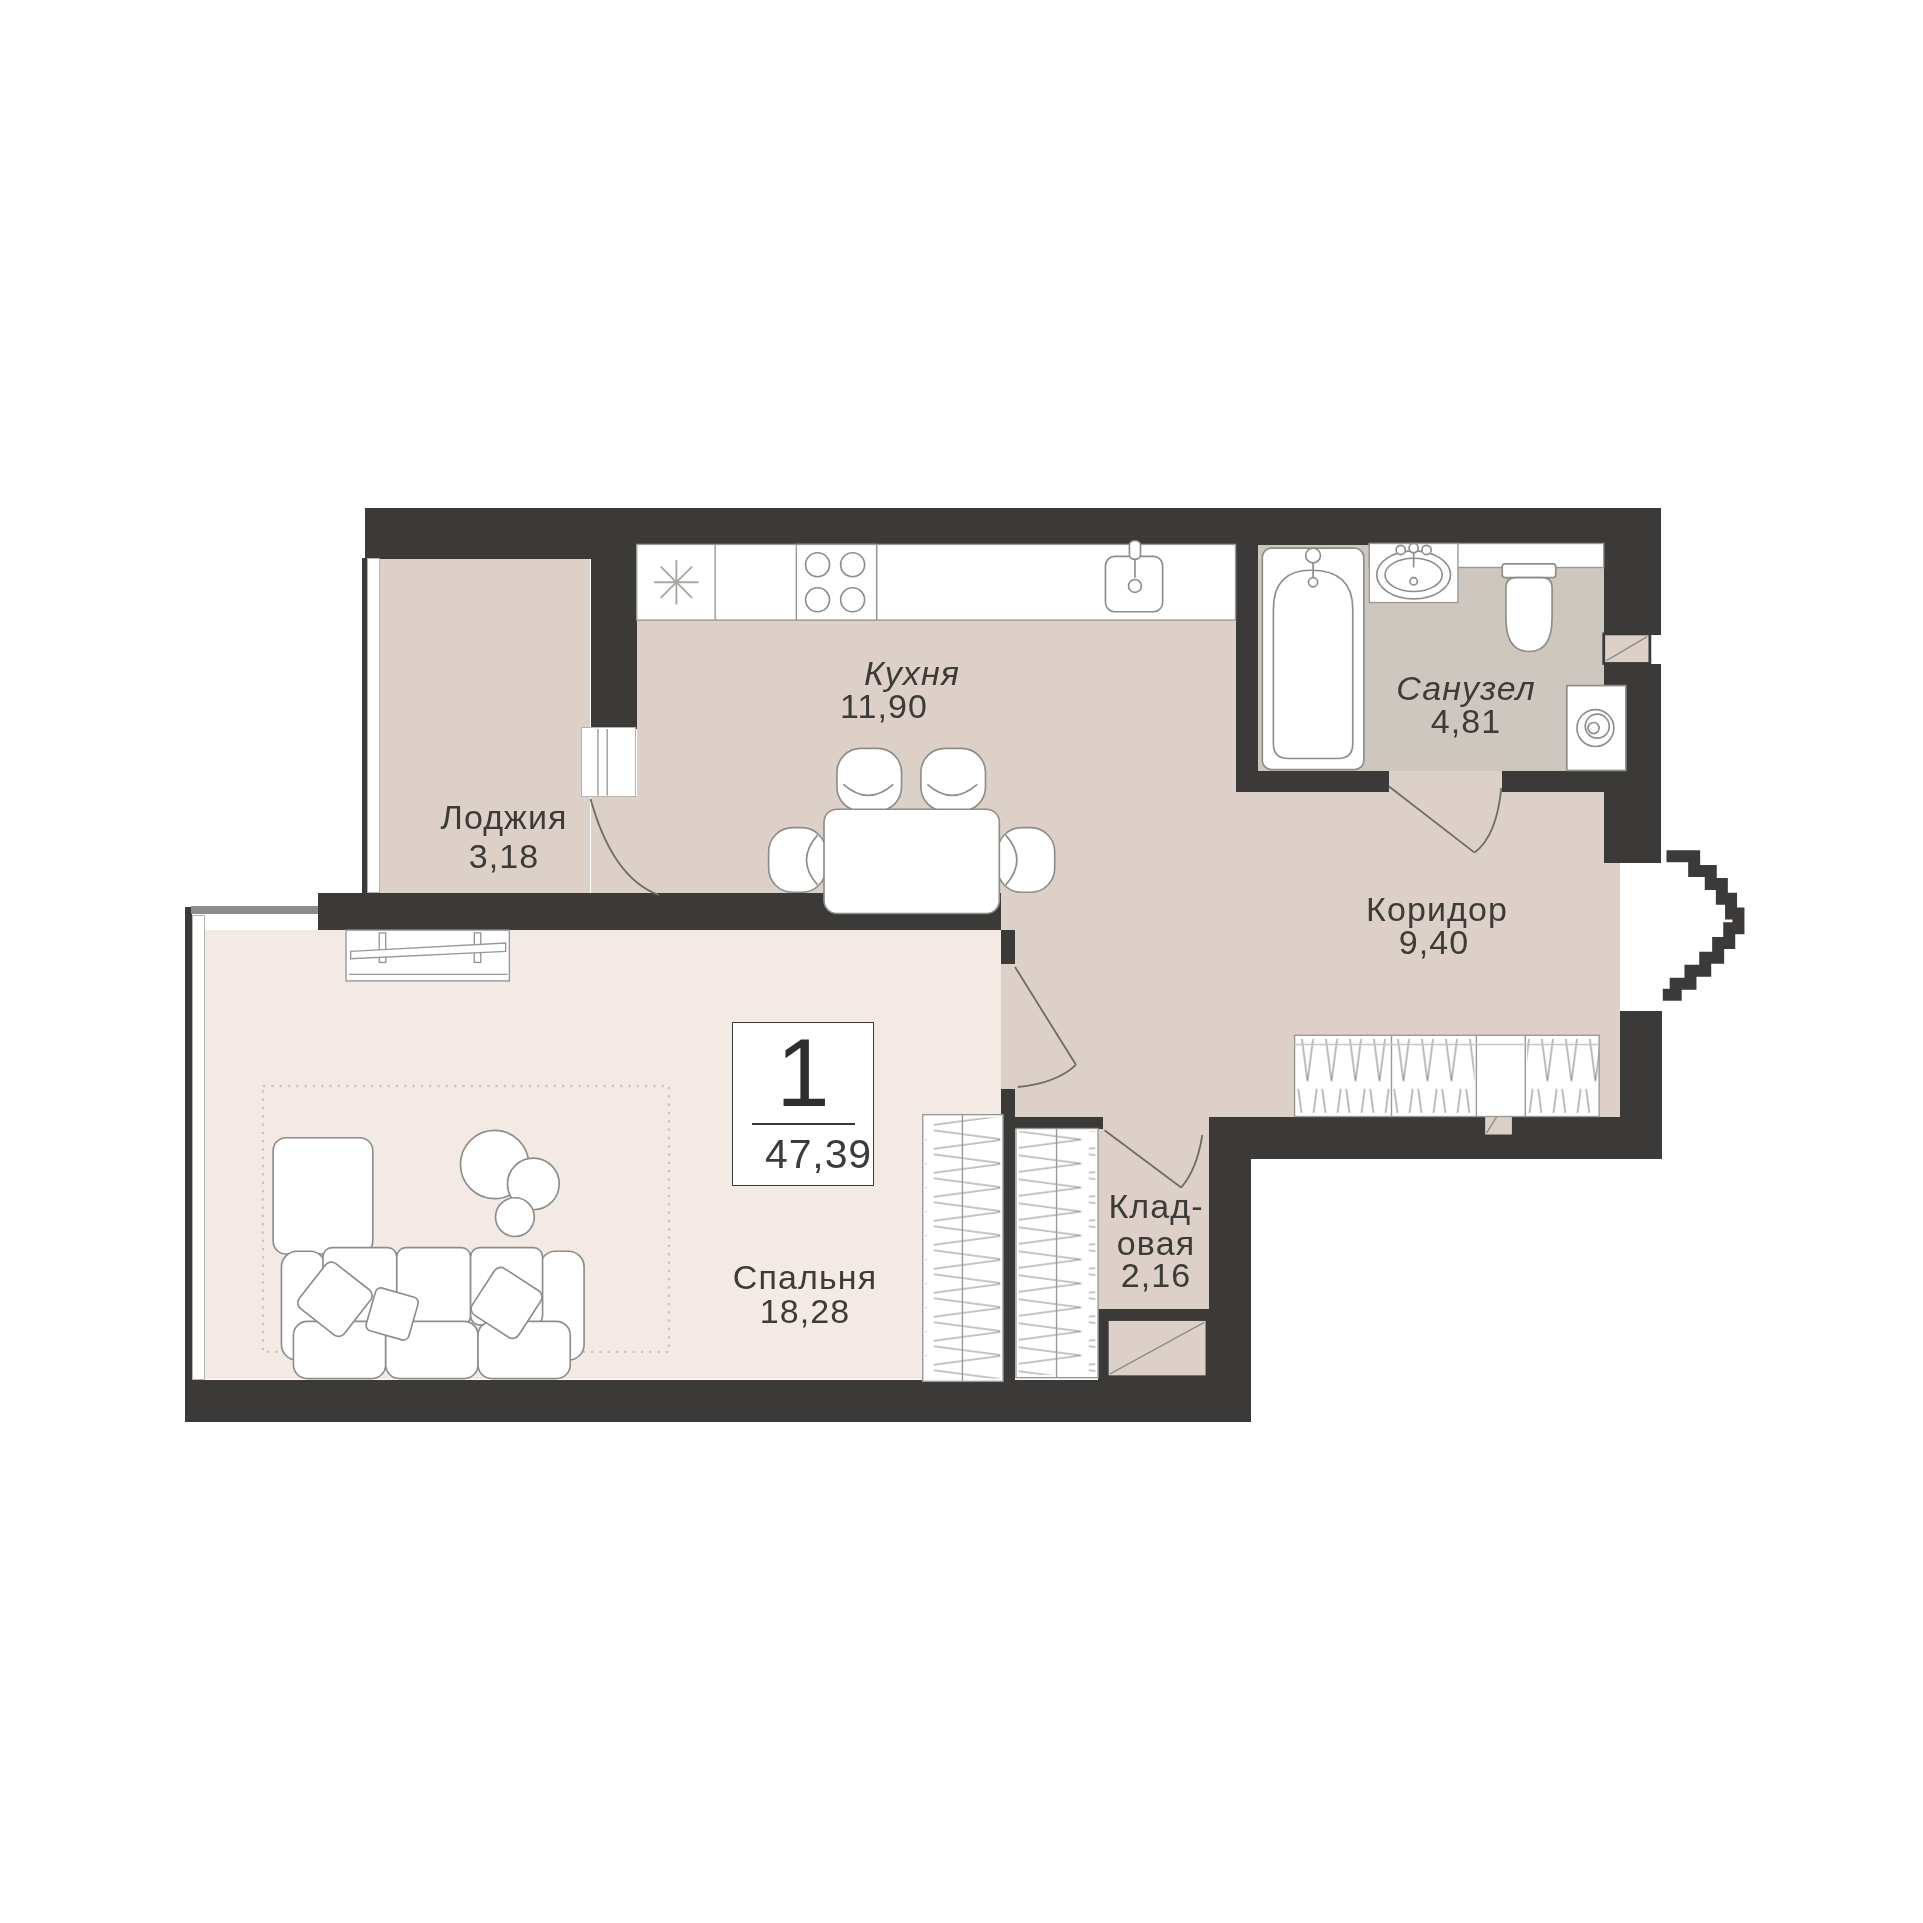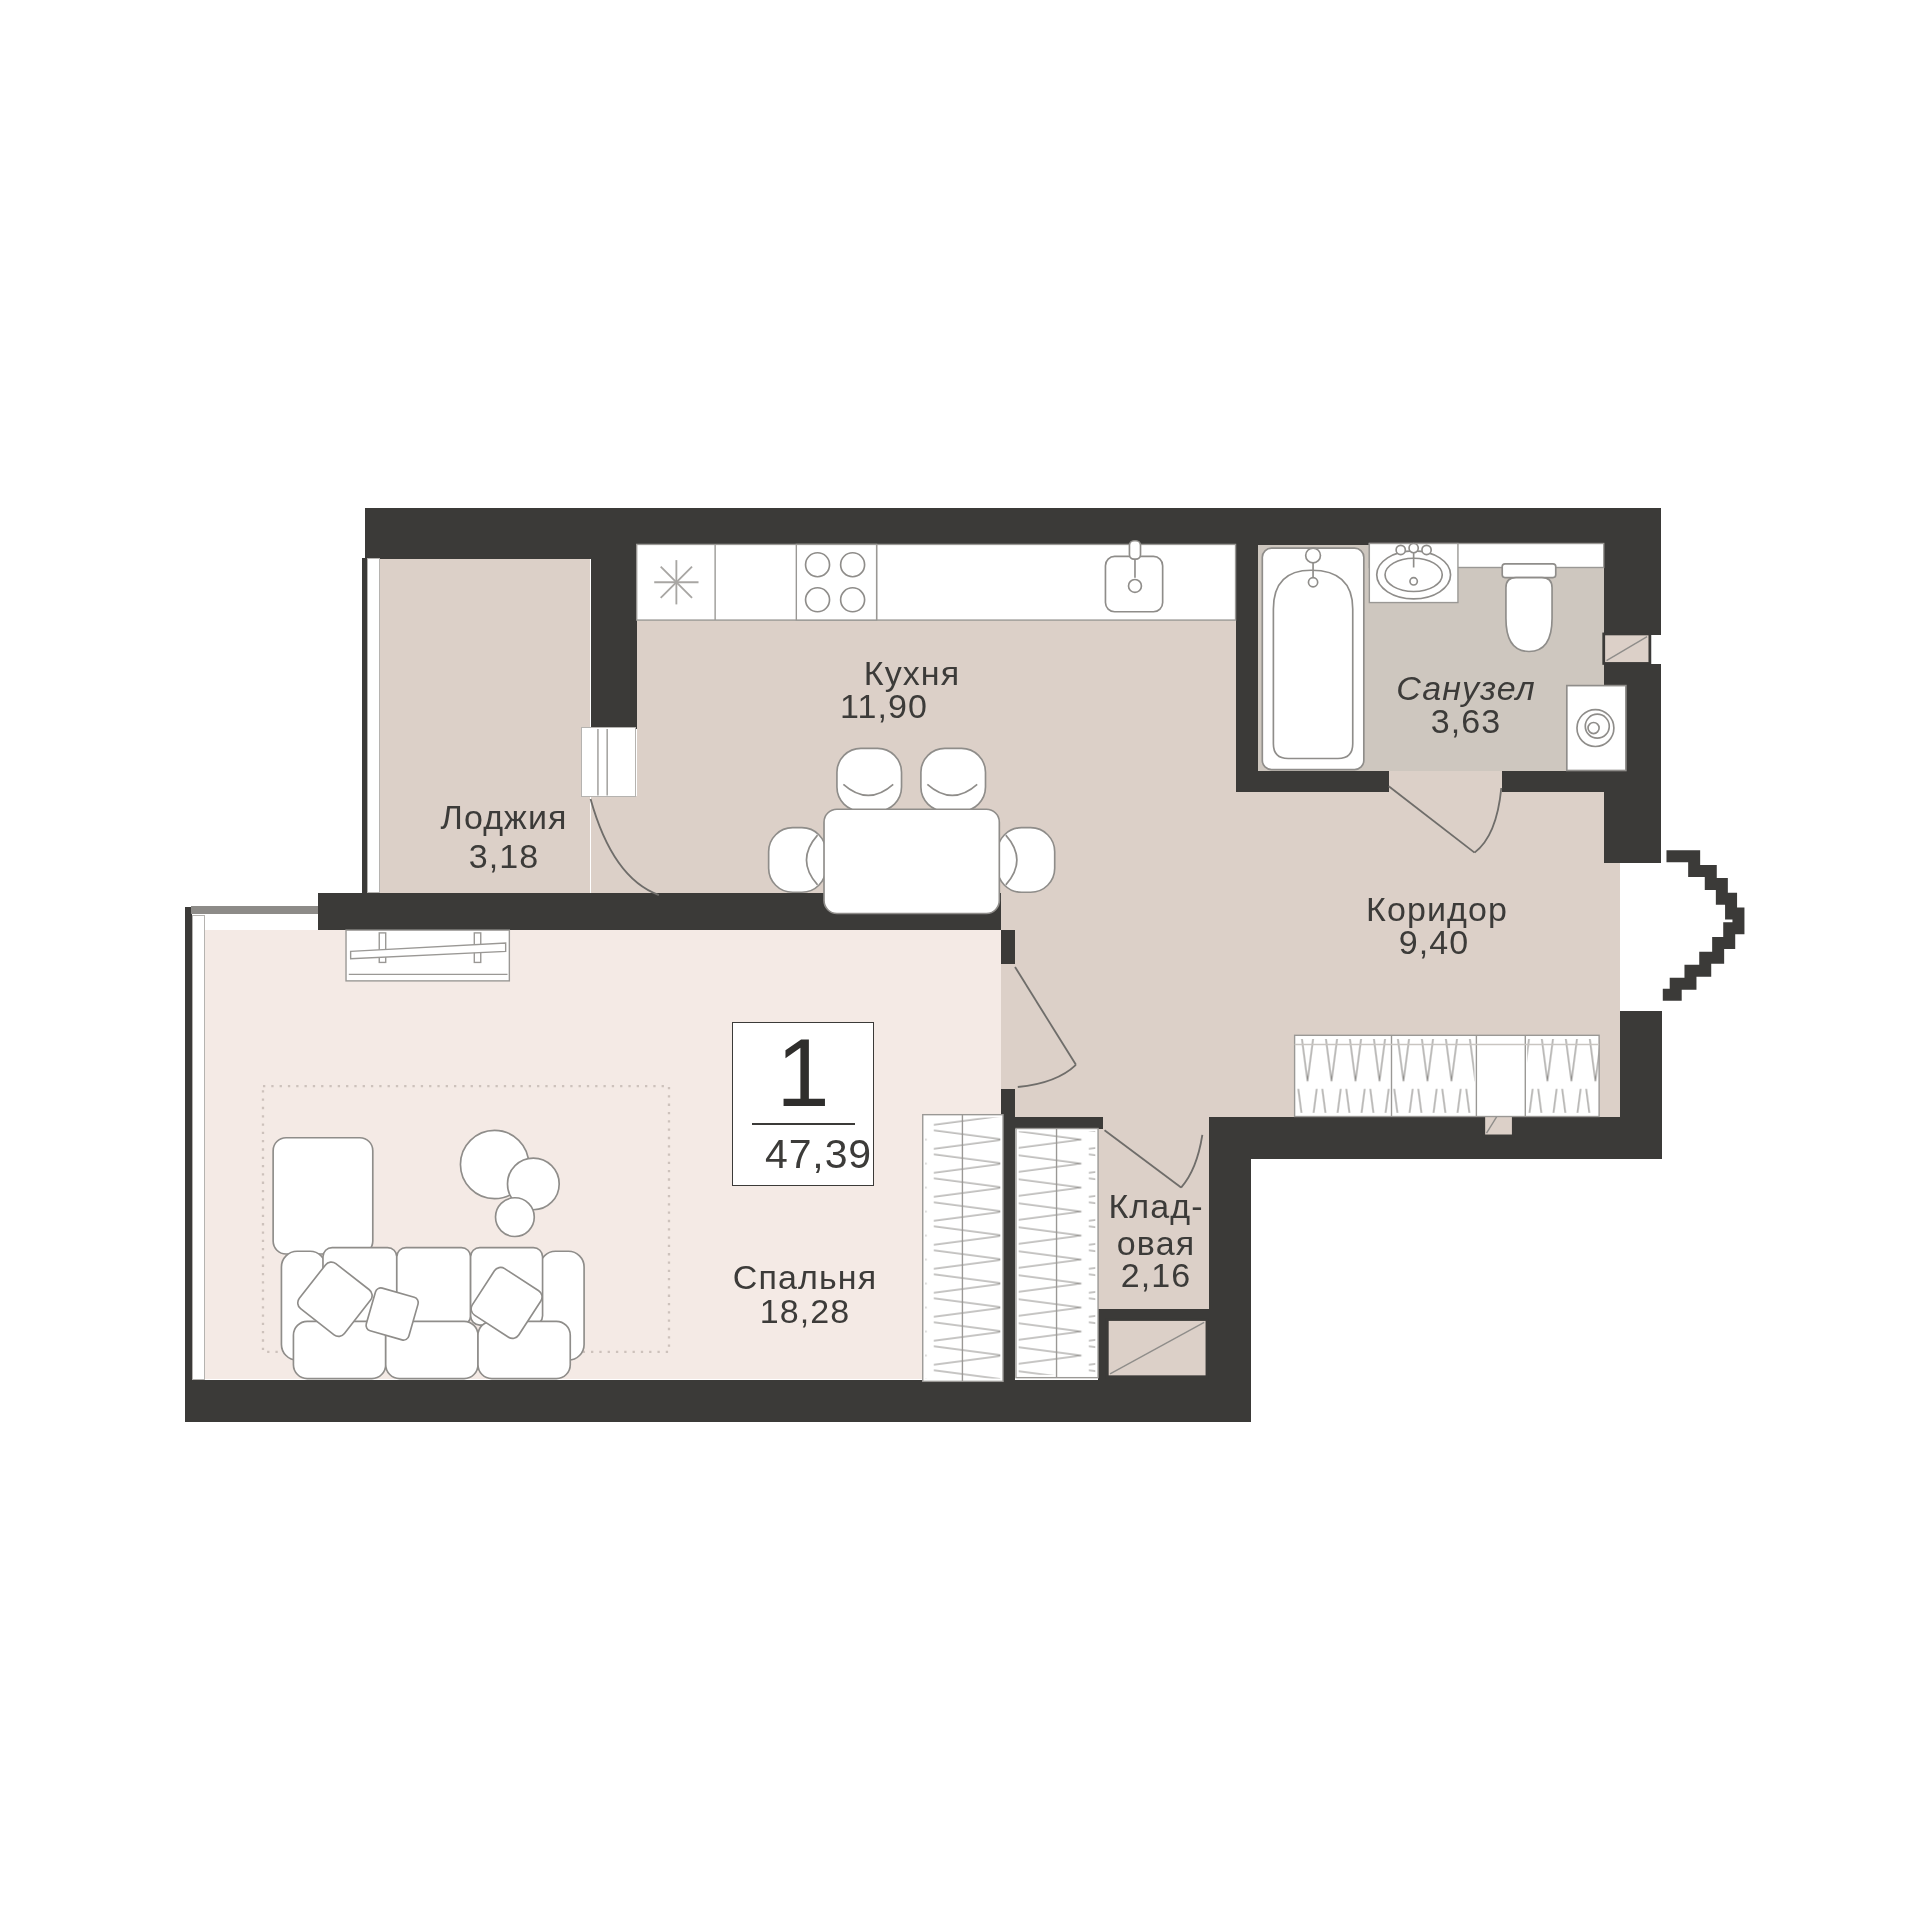--- a/index.html
+++ b/index.html
@@ -222,24 +222,24 @@
         <line x1="1197" y1="1225" x2="1280" y2="1287"></line>
         <path d="M1303 1230 Q1297 1268 1280 1287"></path>
       </g>
     </g>
 
     <path d="M1806 928 L1836 928 L1836 944 L1854 944 L1854 958 L1866 958 L1866 974 L1876 974 L1876 990 L1884 990 L1884 1006 L1874 1006 L1874 1022 L1862 1022 L1862 1038 L1848 1038 L1848 1052 L1832 1052 L1832 1066 L1816 1066 L1816 1078 L1802 1078" fill="none" stroke="#3b3a38" stroke-width="13"></path>
   </svg>
 
   <div class="lbl" style="left:504px;top:817px;">Лоджия</div>
   <div class="lbl" style="left:504px;top:856px;">3,18</div>
-  <div class="lbl" style="left:912px;top:673px;">Кухня</div>
+  <div class="lbl" style="left:912px;top:673px;font-style:italic;">Кухня</div>
   <div class="lbl" style="left:884px;top:706px;">11,90</div>
   <div class="lbl" style="left:1466px;top:688px;font-style:italic;">Санузел</div>
-  <div class="lbl" style="left:1466px;top:721px;">3,63</div>
+  <div class="lbl" style="left:1466px;top:721px;">4,81</div>
   <div class="lbl" style="left:1437px;top:909px;">Коридор</div>
   <div class="lbl" style="left:1434px;top:942px;">9,40</div>
   <div class="lbl" style="left:1156px;top:1206px;">Клад-</div>
   <div class="lbl" style="left:1156px;top:1243px;">овая</div>
   <div class="lbl" style="left:1156px;top:1275px;">2,16</div>
   <div class="lbl" style="left:805px;top:1277px;">Спальня</div>
   <div class="lbl" style="left:805px;top:1311px;text-align:center;">18,28</div>
 
   <div class="badge">
     <div class="num">1</div>

